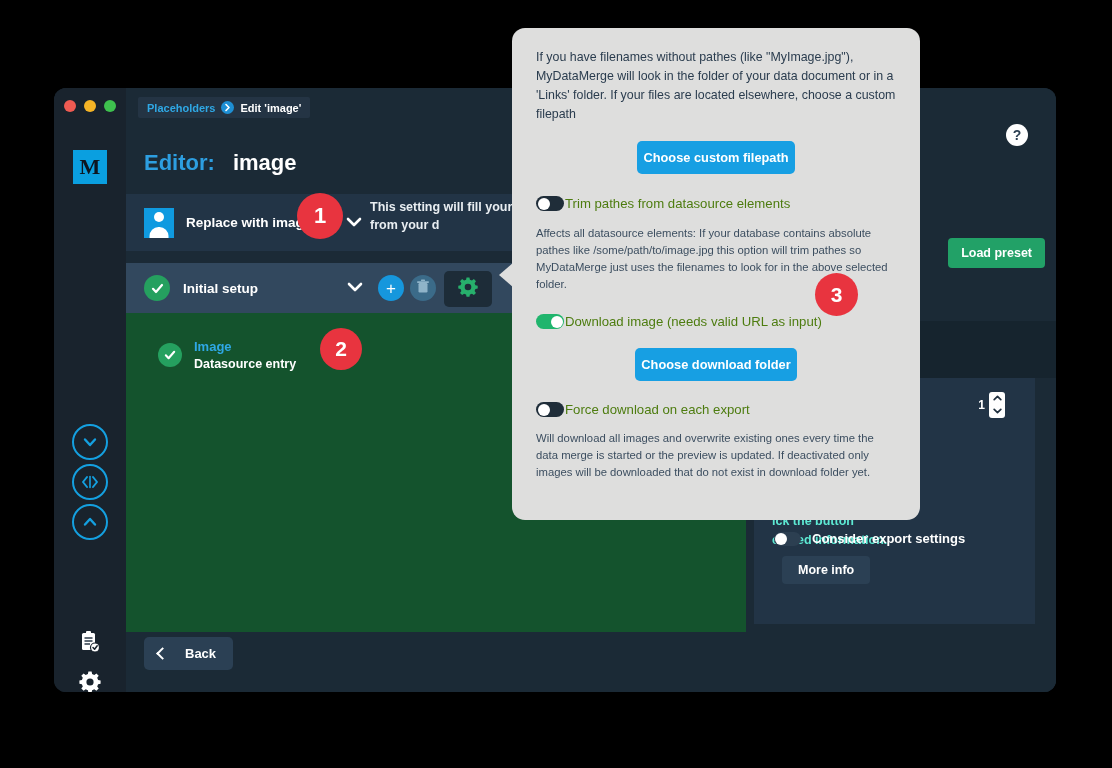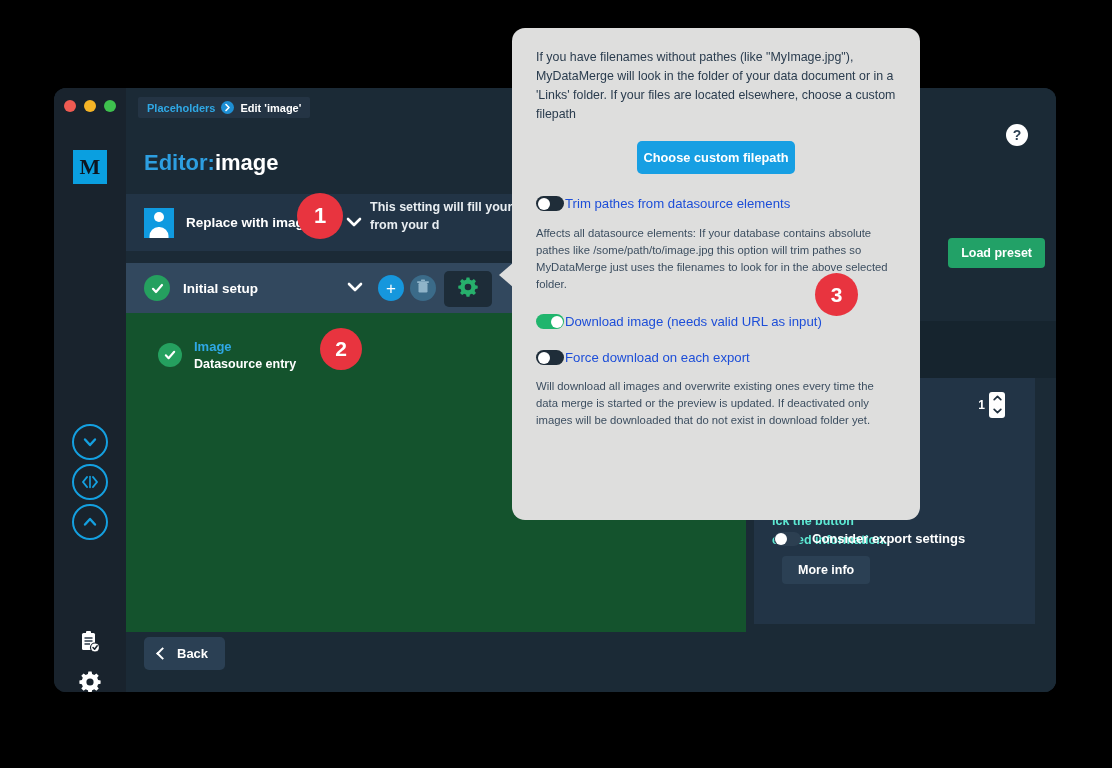--- a/index.html
+++ b/index.html
@@ -66,21 +66,21 @@
   #breadcrumb .crumb-link { color: #2fa8e5; }
   #breadcrumb .crumb-cur  { color: #ffffff; }
   .crumb-sep {
     width: 13px; height: 13px; border-radius: 50%; background: #1e8fd4;
     display: flex; align-items: center; justify-content: center;
     color: #fff; font-size: 9px; line-height: 1;
   }
 
   #editor-title {
     position: absolute; left: 18px; top: 62px;
-    display: flex; align-items: baseline; 
+    display: flex; align-items: baseline; gap: 18px;
   }
   #editor-title .lab { color: #2d9ee0; font-size: 22px; font-weight: bold; }
   #editor-title .val { color: #ffffff; font-size: 22px; font-weight: bold; }
 
   
   #setting-row {
     position: absolute; left: 0; top: 106px; right: 0; height: 57px;
     background: #223446; display: flex; align-items: center;
   }
   #avatar-icon {
@@ -212,21 +212,21 @@
     position: absolute; left: 28px; bottom: 40px;
     background: #2b4054; color: #ffffff; border: none; border-radius: 4px;
     padding: 7px 16px; font-size: 12.5px; font-weight: bold;
     font-family: "Liberation Sans", sans-serif;
   }
 
   
   #back-btn {
     position: absolute; left: 18px; bottom: 22px;
     background: #2b4054; border: none; border-radius: 5px;
-    display: flex; align-items: center; gap: 10px;
+    display: flex; align-items: center; gap: 18px;
     padding: 9px 17px 9px 14px;
     color: #ffffff; font-size: 13px; font-weight: bold;
     font-family: "Liberation Sans", sans-serif;
   }
   .chev-left {
     display: inline-block; width: 9px; height: 9px;
     border-left: 2.6px solid #ffffff; border-bottom: 2.6px solid #ffffff;
     transform: rotate(45deg);
   }
 
@@ -267,21 +267,21 @@
   }
   .pp-tog .knob {
     position: absolute; top: 1.5px; width: 12px; height: 12px;
     border-radius: 50%; background: #ffffff;
   }
   .pp-tog.off { background: #1f2d39; }
   .pp-tog.off .knob { left: 1.5px; }
   .pp-tog.on  { background: #20b56d; }
   .pp-tog.on  .knob { right: 1.5px; }
   .pp-tog-label {
-    color: #1d4ed8; font-size: 13.2px; line-height: 1;
+    color: #4d7c0f; font-size: 13.2px; line-height: 1;
   }
 
   
   .badge {
     position: absolute; border-radius: 50%;
     background: #e8343f; color: #ffffff;
     display: flex; align-items: center; justify-content: center;
     font-weight: bold; font-family: "Liberation Sans", sans-serif;
   }
   #badge-1 { left: 297px; top: 193px; width: 46px; height: 46px; font-size: 22px; }
@@ -509,20 +509,23 @@
     </div>
     <p class="pp-small" style="margin-top:14px">Affects all datasource elements: If your database contains absolute pathes like /some/path/to/image.jpg this option will trim pathes so MyDataMerge just uses the filenames to look for in the above selected folder.</p>
 
     <div class="pp-toggle-row" style="margin-top:22px">
       <span class="pp-tog on">
           <span class="knob"></span>
         </span>
       <span class="pp-tog-label">Download image (needs valid URL as input)</span>
     </div>
 
+    <div style="margin-top:19px">
+      <button class="pp-btn">Choose download folder</button>
+    </div>
 
     <div class="pp-toggle-row" style="margin-top:21px">
       <span class="pp-tog off">
           <span class="knob"></span>
         </span>
       <span class="pp-tog-label">Force download on each export</span>
     </div>
     <p class="pp-small" style="margin-top:13px">Will download all images and overwrite existing ones every time the data merge is started or the preview is updated. If deactivated only images will be downloaded that do not exist in download folder yet.</p>
   </div>
 

